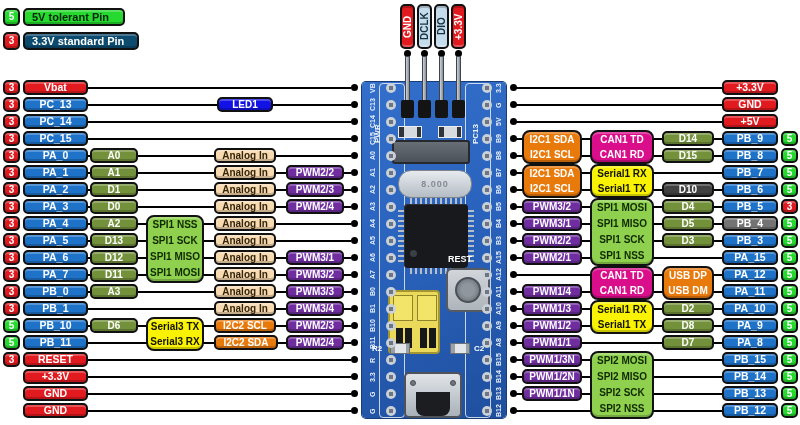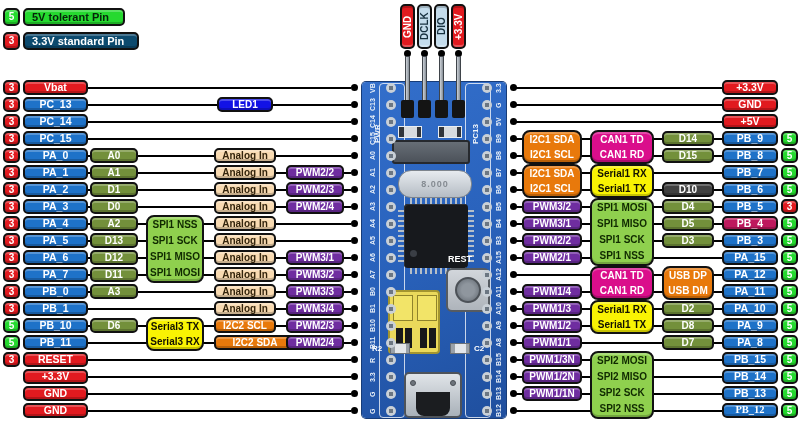--- a/index.html
+++ b/index.html
@@ -211,21 +211,21 @@
     <div class="line" style="left: 511px; top: 188.5px; width: 211px; height: 2px;"></div>
     <div class="dot" style="left: 510px; top: 186px; width: 7px; height: 7px;"></div>
     <div class="pbox pin" style="left: 722px; top: 182px; width: 56px; height: 15px; background: rgb(30, 114, 200); color: rgb(255, 255, 255);">PB_6</div>
     <div class="pbox" style="left: 781px; top: 182px; width: 17px; height: 15px; background: rgb(37, 217, 47); color: rgb(255, 255, 255);">5</div>
     <div class="line" style="left: 511px; top: 205.5px; width: 211px; height: 2px;"></div>
     <div class="dot" style="left: 510px; top: 203px; width: 7px; height: 7px;"></div>
     <div class="pbox pin" style="left: 722px; top: 199px; width: 56px; height: 15px; background: rgb(30, 114, 200); color: rgb(255, 255, 255);">PB_5</div>
     <div class="pbox" style="left: 781px; top: 199px; width: 17px; height: 15px; background: rgb(225, 26, 31); color: rgb(255, 255, 255);">3</div>
     <div class="line" style="left: 511px; top: 222.5px; width: 211px; height: 2px;"></div>
     <div class="dot" style="left: 510px; top: 220px; width: 7px; height: 7px;"></div>
-    <div class="pbox pin" style="left: 722px; top: 216px; width: 56px; height: 15px; background: #be185d; color: rgb(255, 255, 255);">PB_4</div>
+    <div class="pbox pin" style="left: 722px; top: 216px; width: 56px; height: 15px; background: #737373; color: rgb(255, 255, 255);">PB_4</div>
     <div class="pbox" style="left: 781px; top: 216px; width: 17px; height: 15px; background: rgb(37, 217, 47); color: rgb(255, 255, 255);">5</div>
     <div class="line" style="left: 511px; top: 239.5px; width: 211px; height: 2px;"></div>
     <div class="dot" style="left: 510px; top: 237px; width: 7px; height: 7px;"></div>
     <div class="pbox pin" style="left: 722px; top: 233px; width: 56px; height: 15px; background: rgb(30, 114, 200); color: rgb(255, 255, 255);">PB_3</div>
     <div class="pbox" style="left: 781px; top: 233px; width: 17px; height: 15px; background: rgb(37, 217, 47); color: rgb(255, 255, 255);">5</div>
     <div class="line" style="left: 511px; top: 256.5px; width: 211px; height: 2px;"></div>
     <div class="dot" style="left: 510px; top: 254px; width: 7px; height: 7px;"></div>
     <div class="pbox pin" style="left: 722px; top: 250px; width: 56px; height: 15px; background: rgb(30, 114, 200); color: rgb(255, 255, 255);">PA_15</div>
     <div class="pbox" style="left: 781px; top: 250px; width: 17px; height: 15px; background: rgb(37, 217, 47); color: rgb(255, 255, 255);">5</div>
     <div class="line" style="left: 511px; top: 273.5px; width: 211px; height: 2px;"></div>
@@ -255,21 +255,21 @@
     <div class="line" style="left: 511px; top: 375.5px; width: 211px; height: 2px;"></div>
     <div class="dot" style="left: 510px; top: 373px; width: 7px; height: 7px;"></div>
     <div class="pbox pin" style="left: 722px; top: 369px; width: 56px; height: 15px; background: rgb(30, 114, 200); color: rgb(255, 255, 255);">PB_14</div>
     <div class="pbox" style="left: 781px; top: 369px; width: 17px; height: 15px; background: rgb(37, 217, 47); color: rgb(255, 255, 255);">5</div>
     <div class="line" style="left: 511px; top: 392.5px; width: 211px; height: 2px;"></div>
     <div class="dot" style="left: 510px; top: 390px; width: 7px; height: 7px;"></div>
     <div class="pbox pin" style="left: 722px; top: 386px; width: 56px; height: 15px; background: rgb(30, 114, 200); color: rgb(255, 255, 255);">PB_13</div>
     <div class="pbox" style="left: 781px; top: 386px; width: 17px; height: 15px; background: rgb(37, 217, 47); color: rgb(255, 255, 255);">5</div>
     <div class="line" style="left: 511px; top: 409.5px; width: 211px; height: 2px;"></div>
     <div class="dot" style="left: 510px; top: 407px; width: 7px; height: 7px;"></div>
-    <div class="pbox pin" style="left: 722px; top: 403px; width: 56px; height: 15px; background: rgb(30, 114, 200); color: rgb(255, 255, 255); font-family: Liberation Serif, serif;">PB_12</div>
+    <div class="pbox pin" style="left: 722px; top: 403px; width: 56px; height: 15px; background: rgb(30, 114, 200); color: rgb(255, 255, 255);">PB_12</div>
     <div class="pbox" style="left: 781px; top: 403px; width: 17px; height: 15px; background: rgb(37, 217, 47); color: rgb(255, 255, 255);">5</div>
     <div class="pbox" style="left: 90px; top: 148px; width: 48px; height: 15px; background: rgb(115, 144, 59); color: rgb(255, 255, 255);">A0</div>
     <div class="pbox" style="left: 90px; top: 165px; width: 48px; height: 15px; background: rgb(115, 144, 59); color: rgb(255, 255, 255);">A1</div>
     <div class="pbox" style="left: 90px; top: 182px; width: 48px; height: 15px; background: rgb(115, 144, 59); color: rgb(255, 255, 255);">D1</div>
     <div class="pbox" style="left: 90px; top: 199px; width: 48px; height: 15px; background: rgb(115, 144, 59); color: rgb(255, 255, 255);">D0</div>
     <div class="pbox" style="left: 90px; top: 216px; width: 48px; height: 15px; background: rgb(115, 144, 59); color: rgb(255, 255, 255);">A2</div>
     <div class="pbox" style="left: 90px; top: 233px; width: 48px; height: 15px; background: rgb(115, 144, 59); color: rgb(255, 255, 255);">D13</div>
     <div class="pbox" style="left: 90px; top: 250px; width: 48px; height: 15px; background: rgb(115, 144, 59); color: rgb(255, 255, 255);">D12</div>
     <div class="pbox" style="left: 90px; top: 267px; width: 48px; height: 15px; background: rgb(115, 144, 59); color: rgb(255, 255, 255);">D11</div>
     <div class="pbox" style="left: 90px; top: 284px; width: 48px; height: 15px; background: rgb(115, 144, 59); color: rgb(255, 255, 255);">A3</div>
@@ -288,21 +288,21 @@
     <div class="pbox" style="left: 214px; top: 165px; width: 62px; height: 15px; background: rgb(248, 218, 177); color: rgb(51, 36, 12);">Analog In</div>
     <div class="pbox" style="left: 214px; top: 182px; width: 62px; height: 15px; background: rgb(248, 218, 177); color: rgb(51, 36, 12);">Analog In</div>
     <div class="pbox" style="left: 214px; top: 199px; width: 62px; height: 15px; background: rgb(248, 218, 177); color: rgb(51, 36, 12);">Analog In</div>
     <div class="pbox" style="left: 214px; top: 216px; width: 62px; height: 15px; background: rgb(248, 218, 177); color: rgb(51, 36, 12);">Analog In</div>
     <div class="pbox" style="left: 214px; top: 233px; width: 62px; height: 15px; background: rgb(248, 218, 177); color: rgb(51, 36, 12);">Analog In</div>
     <div class="pbox" style="left: 214px; top: 250px; width: 62px; height: 15px; background: rgb(248, 218, 177); color: rgb(51, 36, 12);">Analog In</div>
     <div class="pbox" style="left: 214px; top: 267px; width: 62px; height: 15px; background: rgb(248, 218, 177); color: rgb(51, 36, 12);">Analog In</div>
     <div class="pbox" style="left: 214px; top: 284px; width: 62px; height: 15px; background: rgb(248, 218, 177); color: rgb(51, 36, 12);">Analog In</div>
     <div class="pbox" style="left: 214px; top: 301px; width: 62px; height: 15px; background: rgb(248, 218, 177); color: rgb(51, 36, 12);">Analog In</div>
     <div class="pbox" style="left: 214px; top: 318px; width: 62px; height: 15px; background: rgb(232, 121, 11); color: rgb(255, 255, 255);">I2C2 SCL</div>
-    <div class="pbox" style="left: 214px; top: 335px; width: 82px; height: 15px; background: rgb(232, 121, 11); color: rgb(255, 255, 255);">I2C2 SDA</div>
+    <div class="pbox" style="left: 214px; top: 335px; width: 64px; height: 15px; background: rgb(232, 121, 11); color: rgb(255, 255, 255);">I2C2 SDA</div>
     <div class="pbox" style="left: 286px; top: 165px; width: 58px; height: 15px; background: rgb(111, 45, 160); color: rgb(255, 255, 255);">PWM2/2</div>
     <div class="pbox" style="left: 286px; top: 182px; width: 58px; height: 15px; background: rgb(111, 45, 160); color: rgb(255, 255, 255);">PWM2/3</div>
     <div class="pbox" style="left: 286px; top: 199px; width: 58px; height: 15px; background: rgb(111, 45, 160); color: rgb(255, 255, 255);">PWM2/4</div>
     <div class="pbox" style="left: 286px; top: 250px; width: 58px; height: 15px; background: rgb(111, 45, 160); color: rgb(255, 255, 255);">PWM3/1</div>
     <div class="pbox" style="left: 286px; top: 267px; width: 58px; height: 15px; background: rgb(111, 45, 160); color: rgb(255, 255, 255);">PWM3/2</div>
     <div class="pbox" style="left: 286px; top: 284px; width: 58px; height: 15px; background: rgb(111, 45, 160); color: rgb(255, 255, 255);">PWM3/3</div>
     <div class="pbox" style="left: 286px; top: 301px; width: 58px; height: 15px; background: rgb(111, 45, 160); color: rgb(255, 255, 255);">PWM3/4</div>
     <div class="pbox" style="left: 286px; top: 318px; width: 58px; height: 15px; background: rgb(111, 45, 160); color: rgb(255, 255, 255);">PWM2/3</div>
     <div class="pbox" style="left: 286px; top: 335px; width: 58px; height: 15px; background: rgb(111, 45, 160); color: rgb(255, 255, 255);">PWM2/4</div>
     <div class="pbox" style="left: 217px; top: 97px; width: 56px; height: 15px; background: rgb(18, 18, 230); color: rgb(255, 255, 255);">LED1</div>

